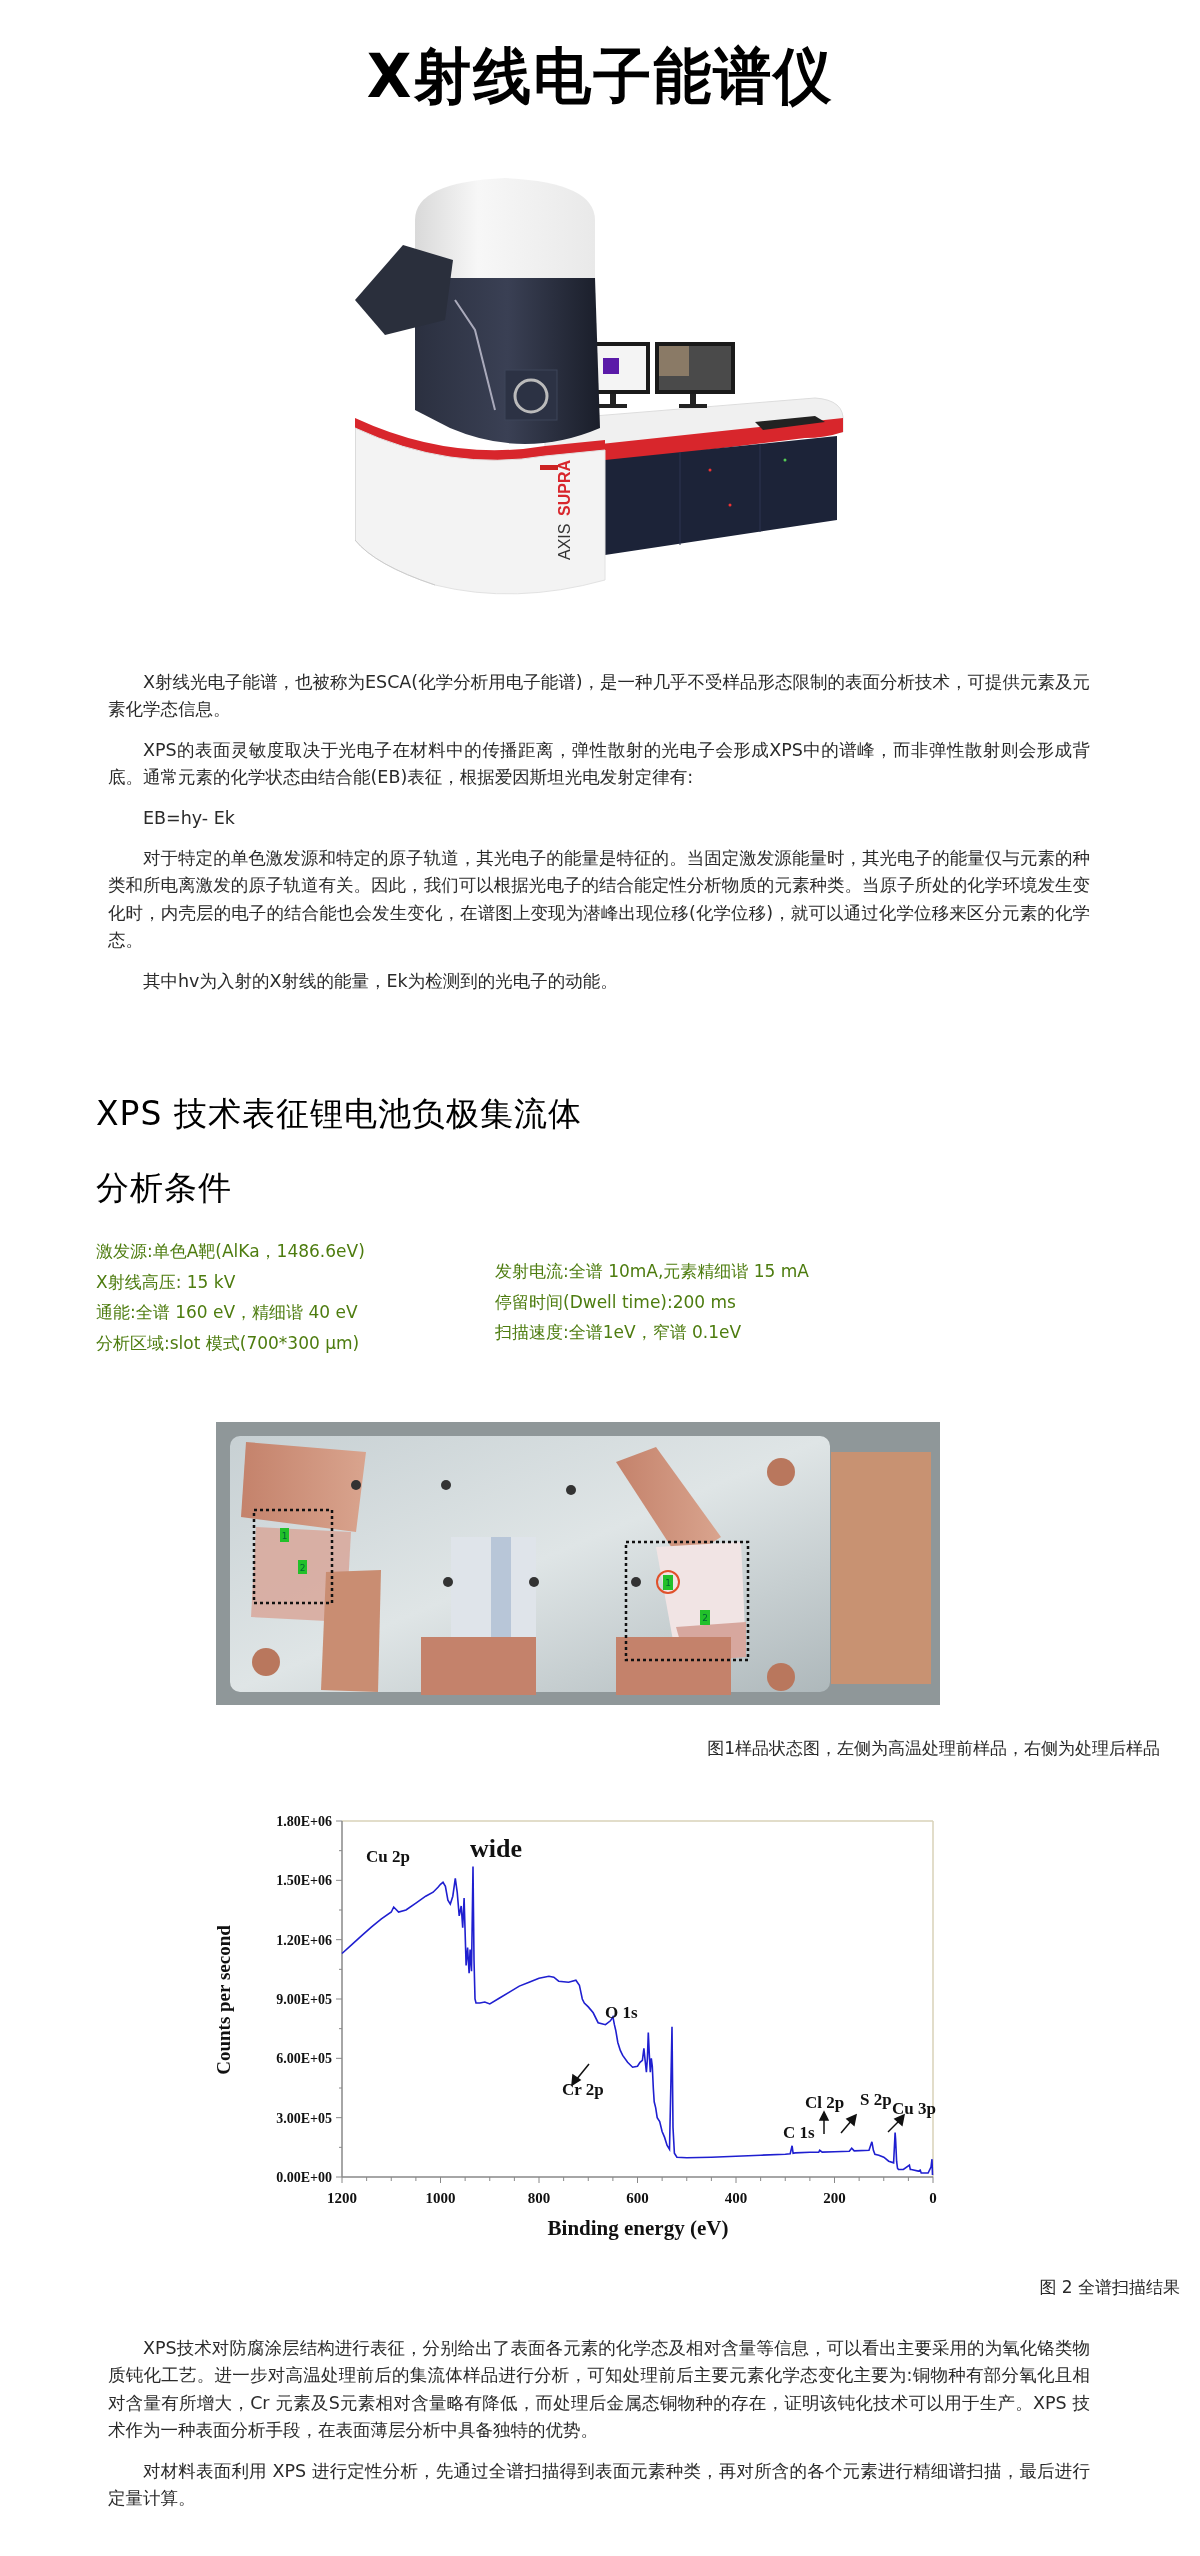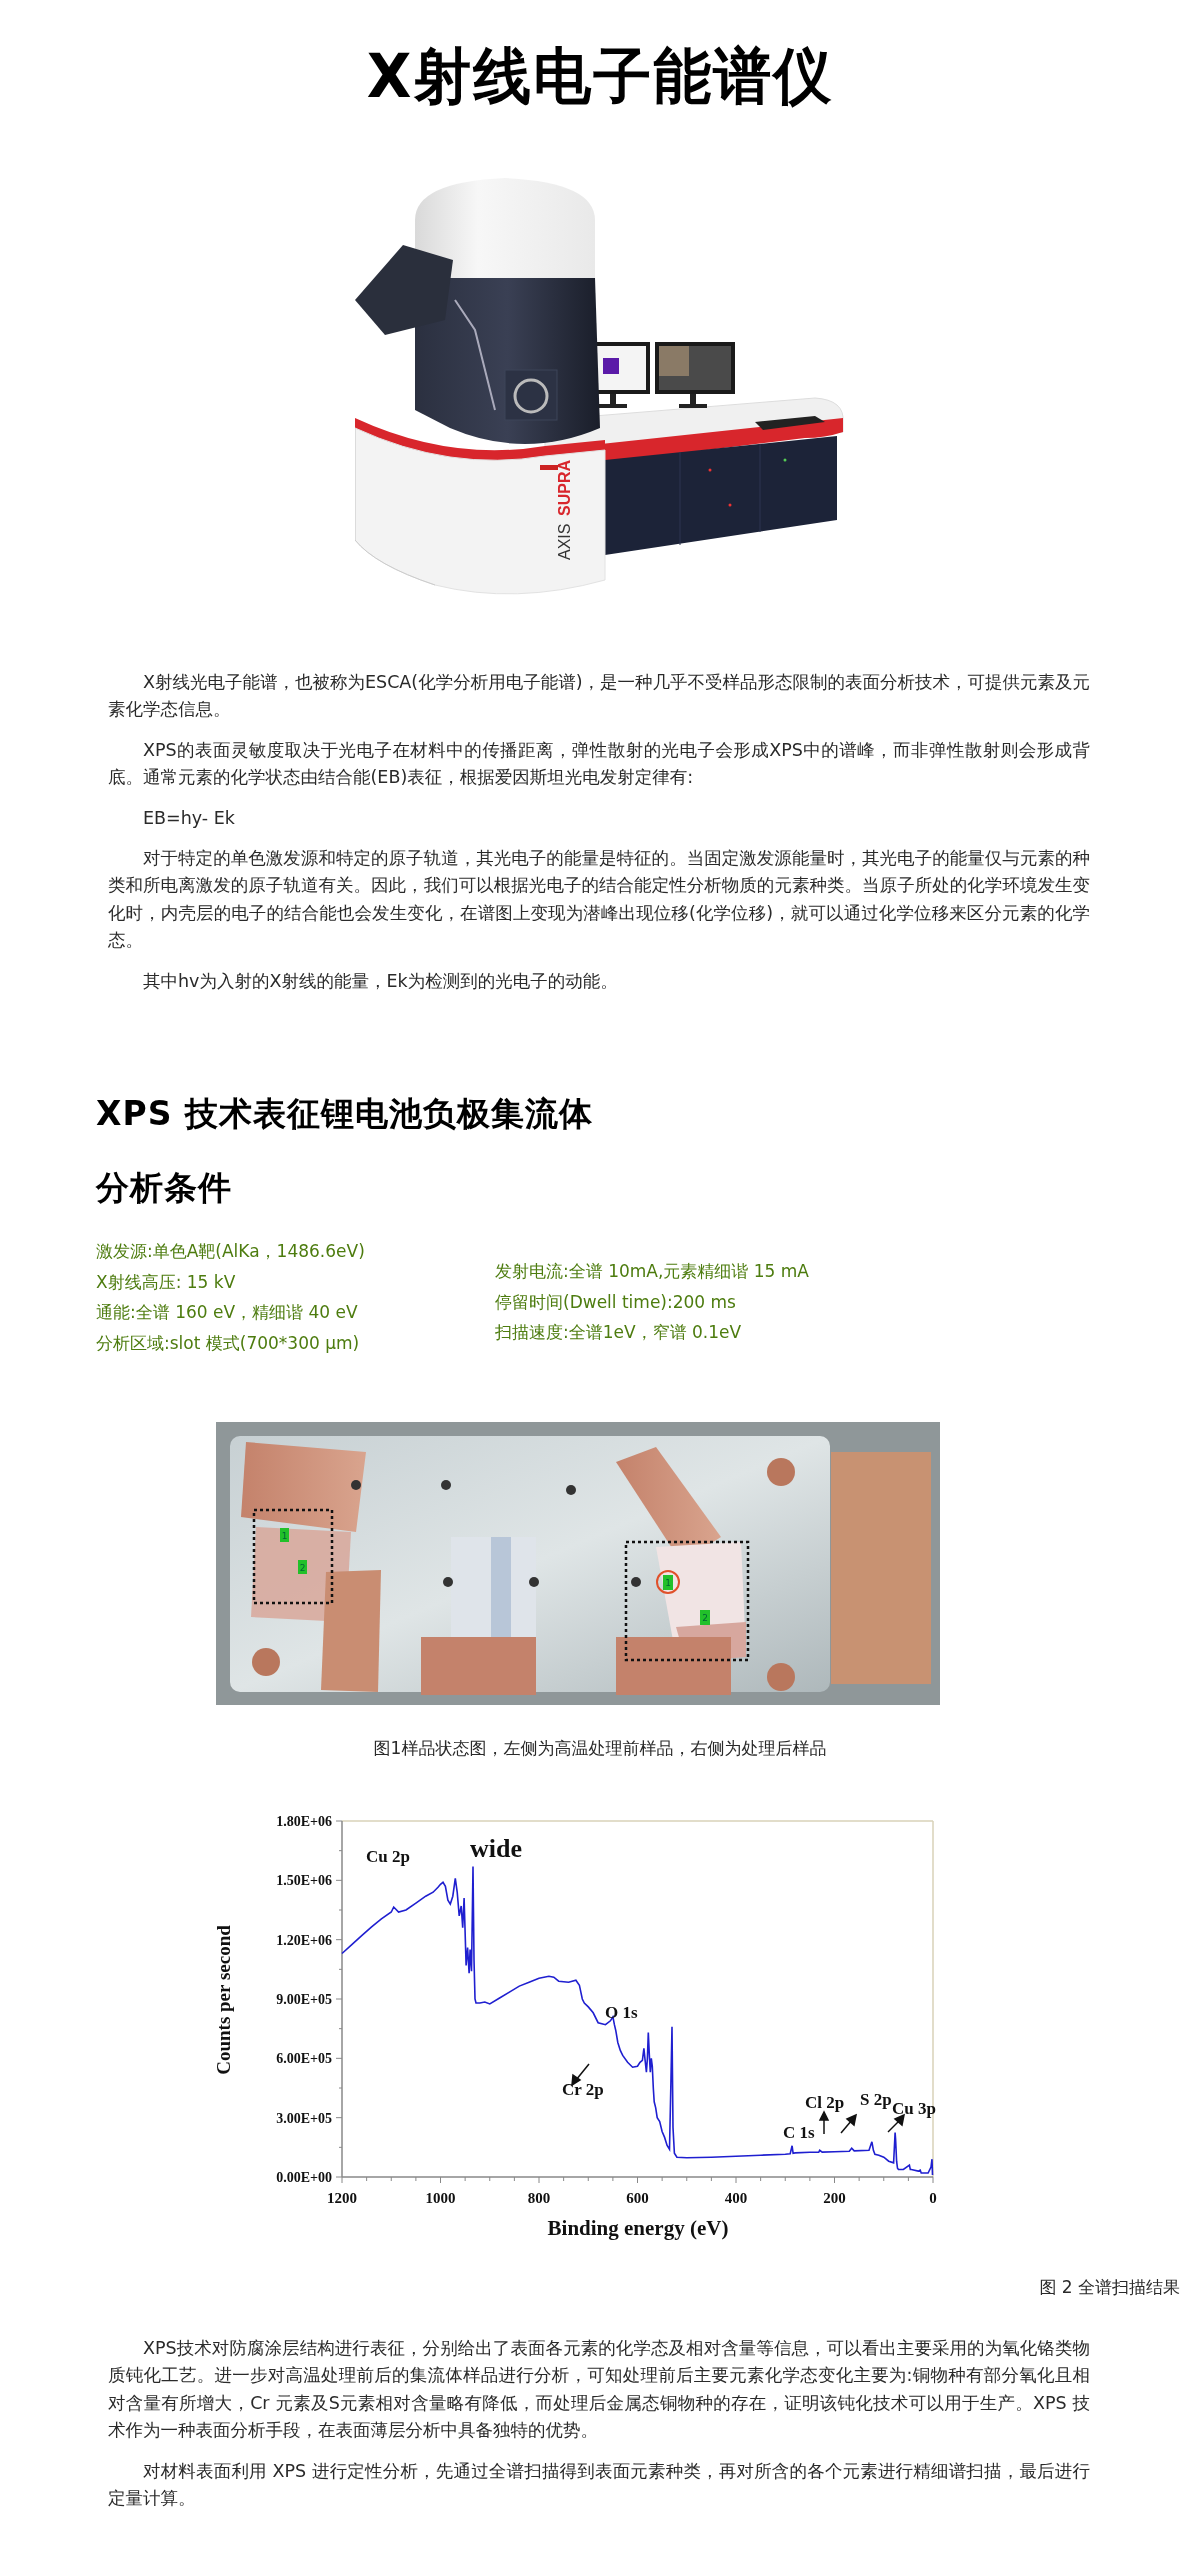--- a/index.html
+++ b/index.html
@@ -5,21 +5,21 @@
   html, body { margin:0; padding:0; background:#ffffff; }
   body { width:1200px; height:2556px; position:relative; overflow:hidden;
          font-family:"DejaVu Sans","Liberation Sans",sans-serif; color:#222; }
   .abs { position:absolute; }
   .title { left:0; width:1200px; top:38px; text-align:center; font-size:58px; font-weight:bold;
            color:#000; letter-spacing:2px; font-family:"DejaVu Sans",sans-serif; transform:scaleY(1.05); }
   
   .instrument { left:355px; top:160px; width:490px; height:450px; }
   .body-text { left:95px; width:1008px; font-size:17.5px; line-height:27.4px; color:#2a2a2a; }
   .body-text p { margin:13px; text-indent:2em; text-align:justify; }
-  .h2 { left:96px; font-size:33px; font-weight:bold; color:#000; letter-spacing:1px; }
+  .h2 { left:96px; font-size:33px; font-weight:normal; color:#000; letter-spacing:1px; }
   .cond { font-size:17px; color:#4d7c0f; line-height:30.5px; }
   .photo { left:216px; top:1422px; width:724px; height:283px; overflow:hidden; }
   .caption { font-size:17px; color:#2a2a2a; text-align:right; }
   .chart { left:200px; top:1790px; width:800px; height:470px; }
   .chart text { font-family:"Liberation Serif","DejaVu Serif",serif; font-weight:bold; fill:#111; }
 </style>
 </head>
 <body>
 
 <div class="abs title">X射线电子能谱仪</div>
@@ -153,21 +153,21 @@
     <text x="68.5" y="117" font-size="9" text-anchor="middle" fill="#063" font-family="DejaVu Sans, sans-serif">1</text>
     <rect x="82" y="138" width="9" height="14" fill="#22c02a"></rect>
     <text x="86.5" y="149" font-size="9" text-anchor="middle" fill="#063" font-family="DejaVu Sans, sans-serif">2</text>
     <circle cx="452" cy="160" r="11" fill="none" stroke="#e0502a" stroke-width="2"></circle>
     <rect x="447" y="153" width="10" height="15" fill="#22c02a"></rect>
     <text x="452" y="164" font-size="9" text-anchor="middle" fill="#063" font-family="DejaVu Sans, sans-serif">1</text>
     <rect x="484" y="188" width="10" height="15" fill="#22c02a"></rect>
     <text x="489" y="199" font-size="9" text-anchor="middle" fill="#063" font-family="DejaVu Sans, sans-serif">2</text>
   </svg>
 </div>
-<div class="abs caption" style="left:0; width:1200px; top:1737px; text-align:center; box-sizing:border-box;">图1样品状态图，左侧为高温处理前样品，右侧为处理后样品</div>
+<div class="abs caption" style="left:0; width:1200px; top:1737px; padding-right:40px; box-sizing:border-box;">图1样品状态图，左侧为高温处理前样品，右侧为处理后样品</div>
 
 <div class="abs chart">
   <svg id="chart-svg" width="800" height="470" viewBox="0 0 800 470">
 
     <line x1="142" y1="31" x2="733" y2="31" stroke="#d8d2b8" stroke-width="1.5"></line>
     <line x1="733" y1="31" x2="733" y2="387" stroke="#d8d2b8" stroke-width="1.5"></line>
     <line x1="142" y1="31" x2="142" y2="387" stroke="#888" stroke-width="1.5"></line>
     <line x1="142" y1="387" x2="733" y2="387" stroke="#888" stroke-width="1.5"></line>
     <g id="ticks">
         <line x1="136" x2="142" y1="387" y2="387" stroke="#888"></line>

